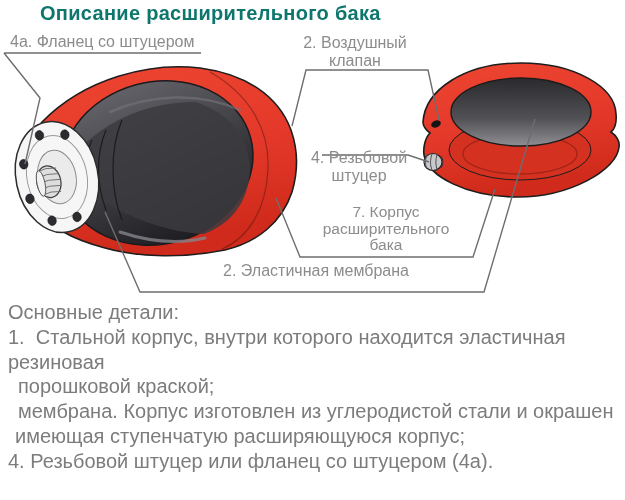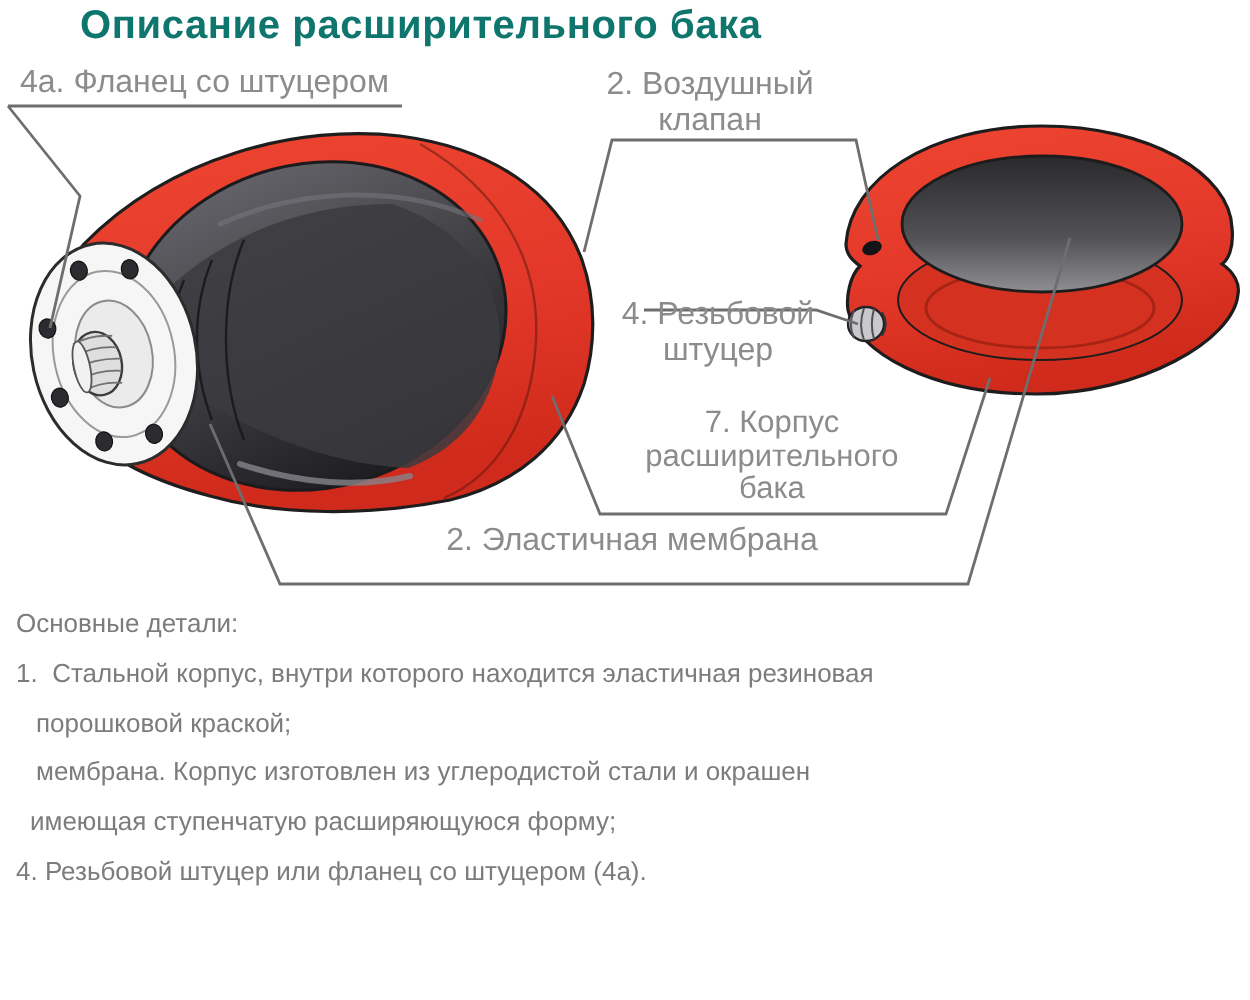--- a/index.html
+++ b/index.html
@@ -15,21 +15,21 @@
   .lbl{
     position:absolute;color:#8c8c8c;font-size:16px;line-height:17.5px;white-space:normal;
   }
   .lbl-4a{left:10px;top:33px;white-space:nowrap;}
   .lbl-3{left:295px;top:34px;width:120px;text-align:center;}
   .lbl-4{left:303px;top:101px;width:112px;text-align:center;margin-top:48px;}
   .lbl-1{left:310px;top:204px;width:152px;text-align:center;font-size:15.5px;line-height:16.5px;}
   .lbl-2{left:212px;top:262px;width:208px;text-align:center;}
   .desc{
     position:absolute;left:8px;top:300px;width:612px;
-    color:#7c7c7c;font-size:13px;line-height:24.8px;
+    color:#7c7c7c;font-size:20px;line-height:24.8px;
   }
   .desc .ind-a{padding-left:10px;}
   .desc .ind-b{padding-left:7px;}
 </style>
 </head>
 <body>
 
 <div class="stage">
 
   <div class="title">Описание расширительного бака</div>
@@ -127,17 +127,17 @@
   <div class="lbl lbl-3">2. Воздушный клапан</div>
   <div class="lbl lbl-4">4. Резьбовой штуцер</div>
   <div class="lbl lbl-1">7. Корпус расширительного бака</div>
   <div class="lbl lbl-2">2. Эластичная мембрана</div>
 
   <div class="desc">
     <div>Основные детали:</div>
     <div>1.&nbsp; Стальной корпус, внутри которого находится эластичная резиновая</div>
     <div class="ind-a">порошковой краской;</div>
     <div class="ind-a">мембрана. Корпус изготовлен из углеродистой стали и окрашен</div>
-    <div class="ind-b">имеющая ступенчатую расширяющуюся форму;</div>
+    <div class="ind-b">имеющая ступенчатую расширяющуюся корпус;</div>
     <div>4. Резьбовой штуцер или фланец со штуцером (4а).</div>
   </div>
 
 </div>
 
 </body></html>

